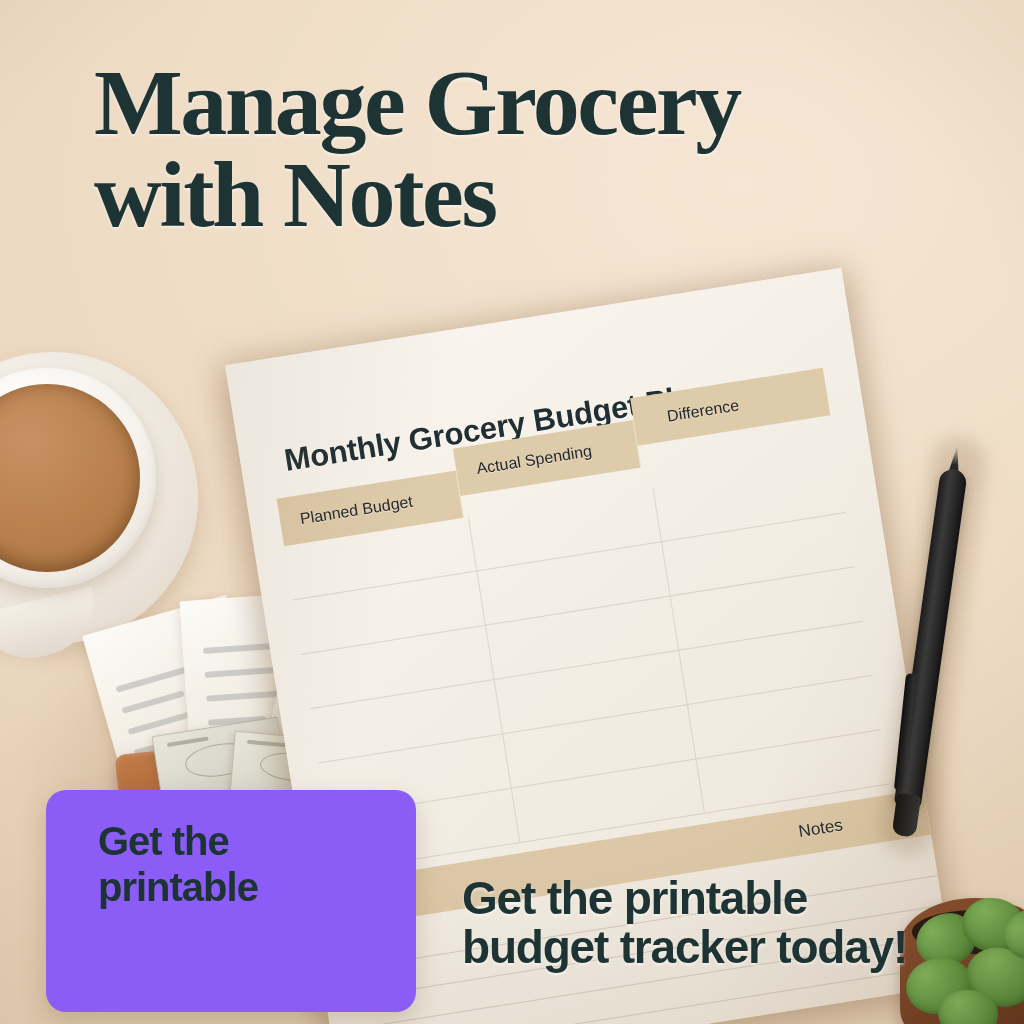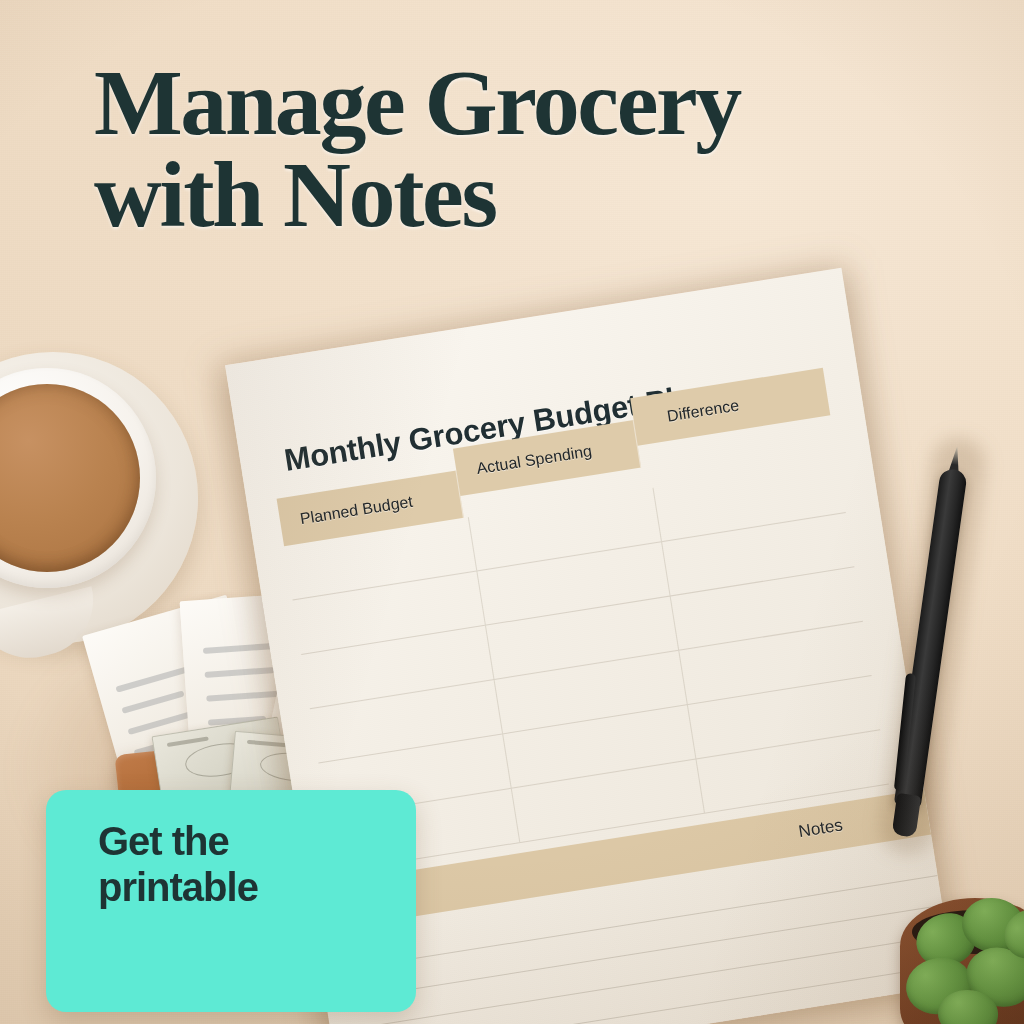--- a/index.html
+++ b/index.html
@@ -261,21 +261,21 @@
     font-size:46px; line-height:1.06; font-weight:700;
     letter-spacing:-1.2px;
     color:#1e3434;
     text-shadow:0 2px 3px rgba(255,255,255,.55);
   }
   .cta-overlay span{ display:block; }
 
   
   .card{
     position:absolute; left:46px; top:790px; width:370px; height:222px;
-    background:#5eead4;
+    background:#8b5cf6;
     border-radius:20px;
     box-shadow:0 10px 26px rgba(110,78,44,.24);
     padding:28px 26px 0 52px;
   }
   .card-text{
     font-size:40px; line-height:1.16; font-weight:700;
     letter-spacing:-1px; color:#1e3434;
   }
   .card-text span{ display:block; }
 </style>
@@ -400,20 +400,24 @@
     <div class="leaf l6"></div>
   </div>
 
   <div class="bg-vignette"></div>
 
   <div class="headline">
     <span>Manage Grocery</span>
     <span>with Notes</span>
   </div>
 
+  <div class="cta-overlay">
+    <span>Get the printable</span>
+    <span>budget tracker today!</span>
+  </div>
 
   <div class="card">
     <div class="card-text">
       <span>Get the</span>
       <span>printable</span>
     </div>
   </div>
 
 </div>
 

